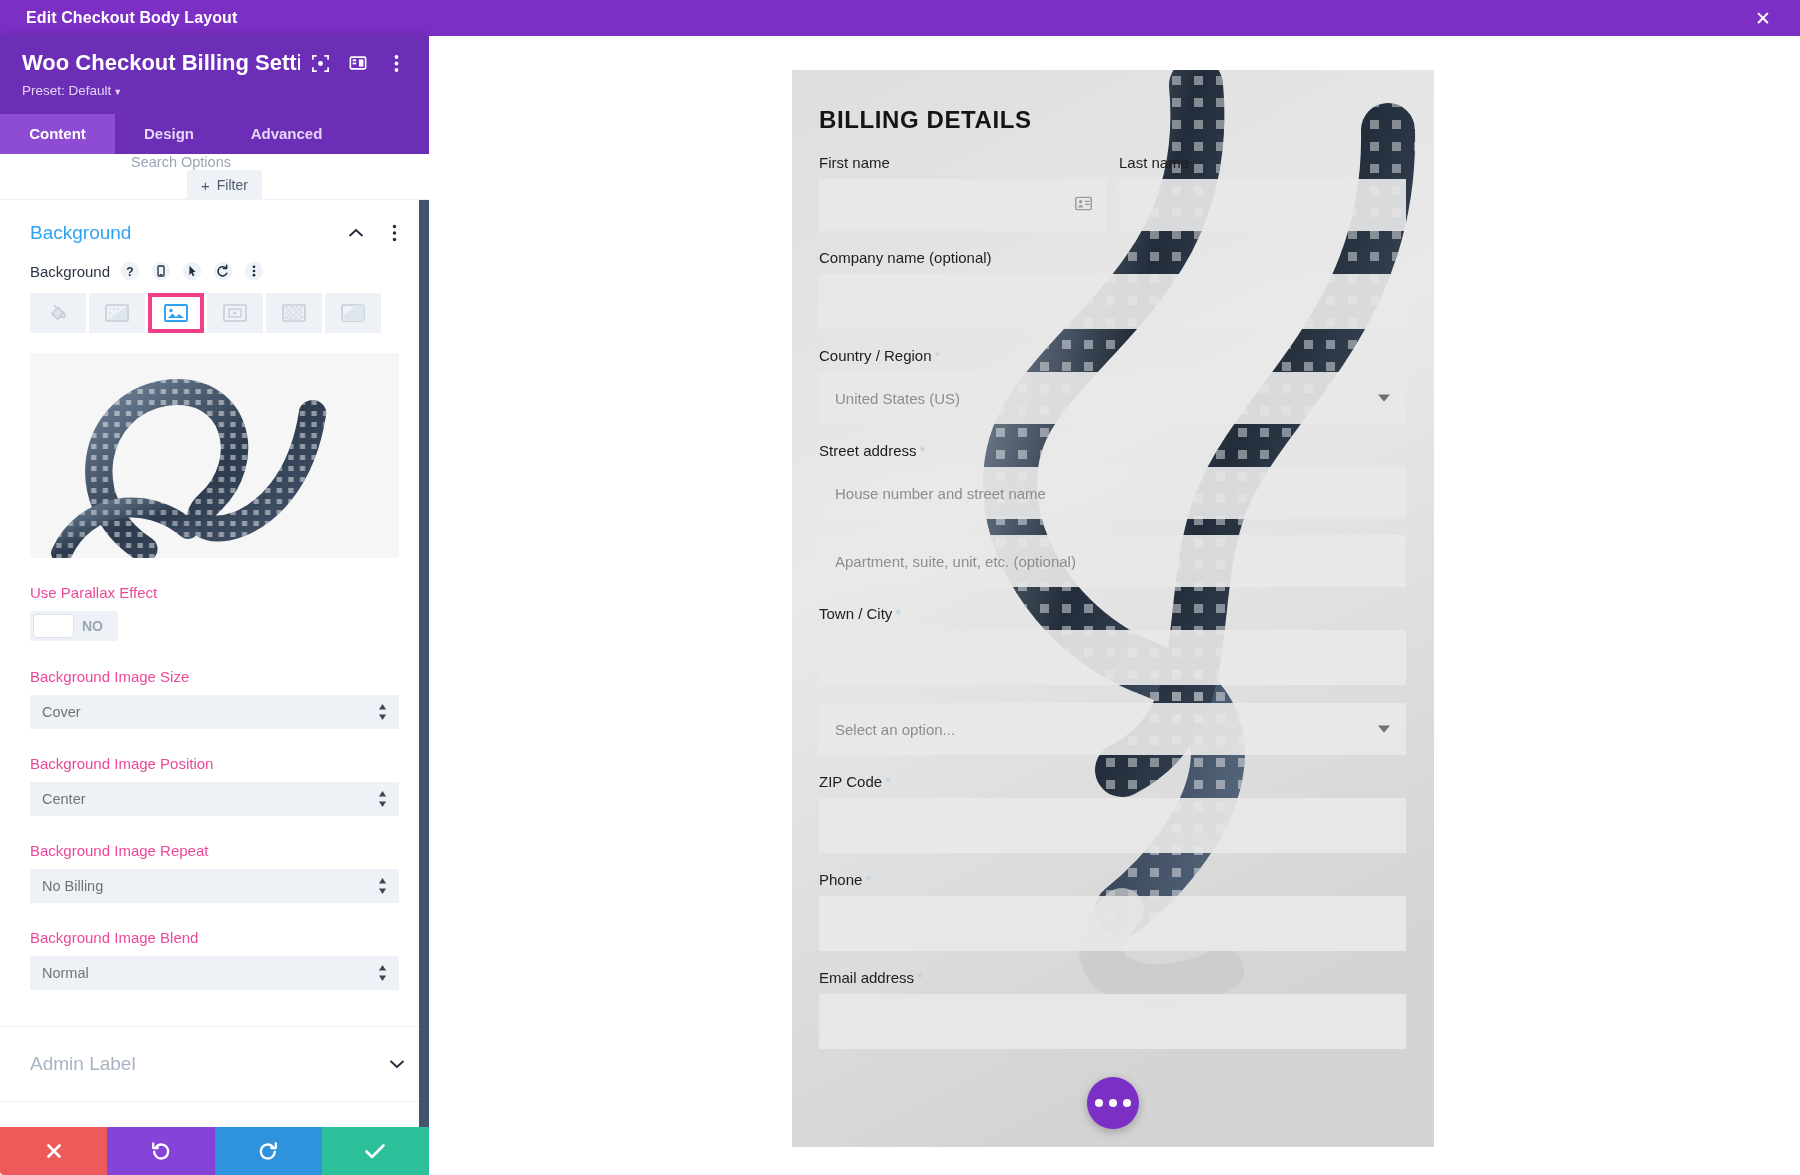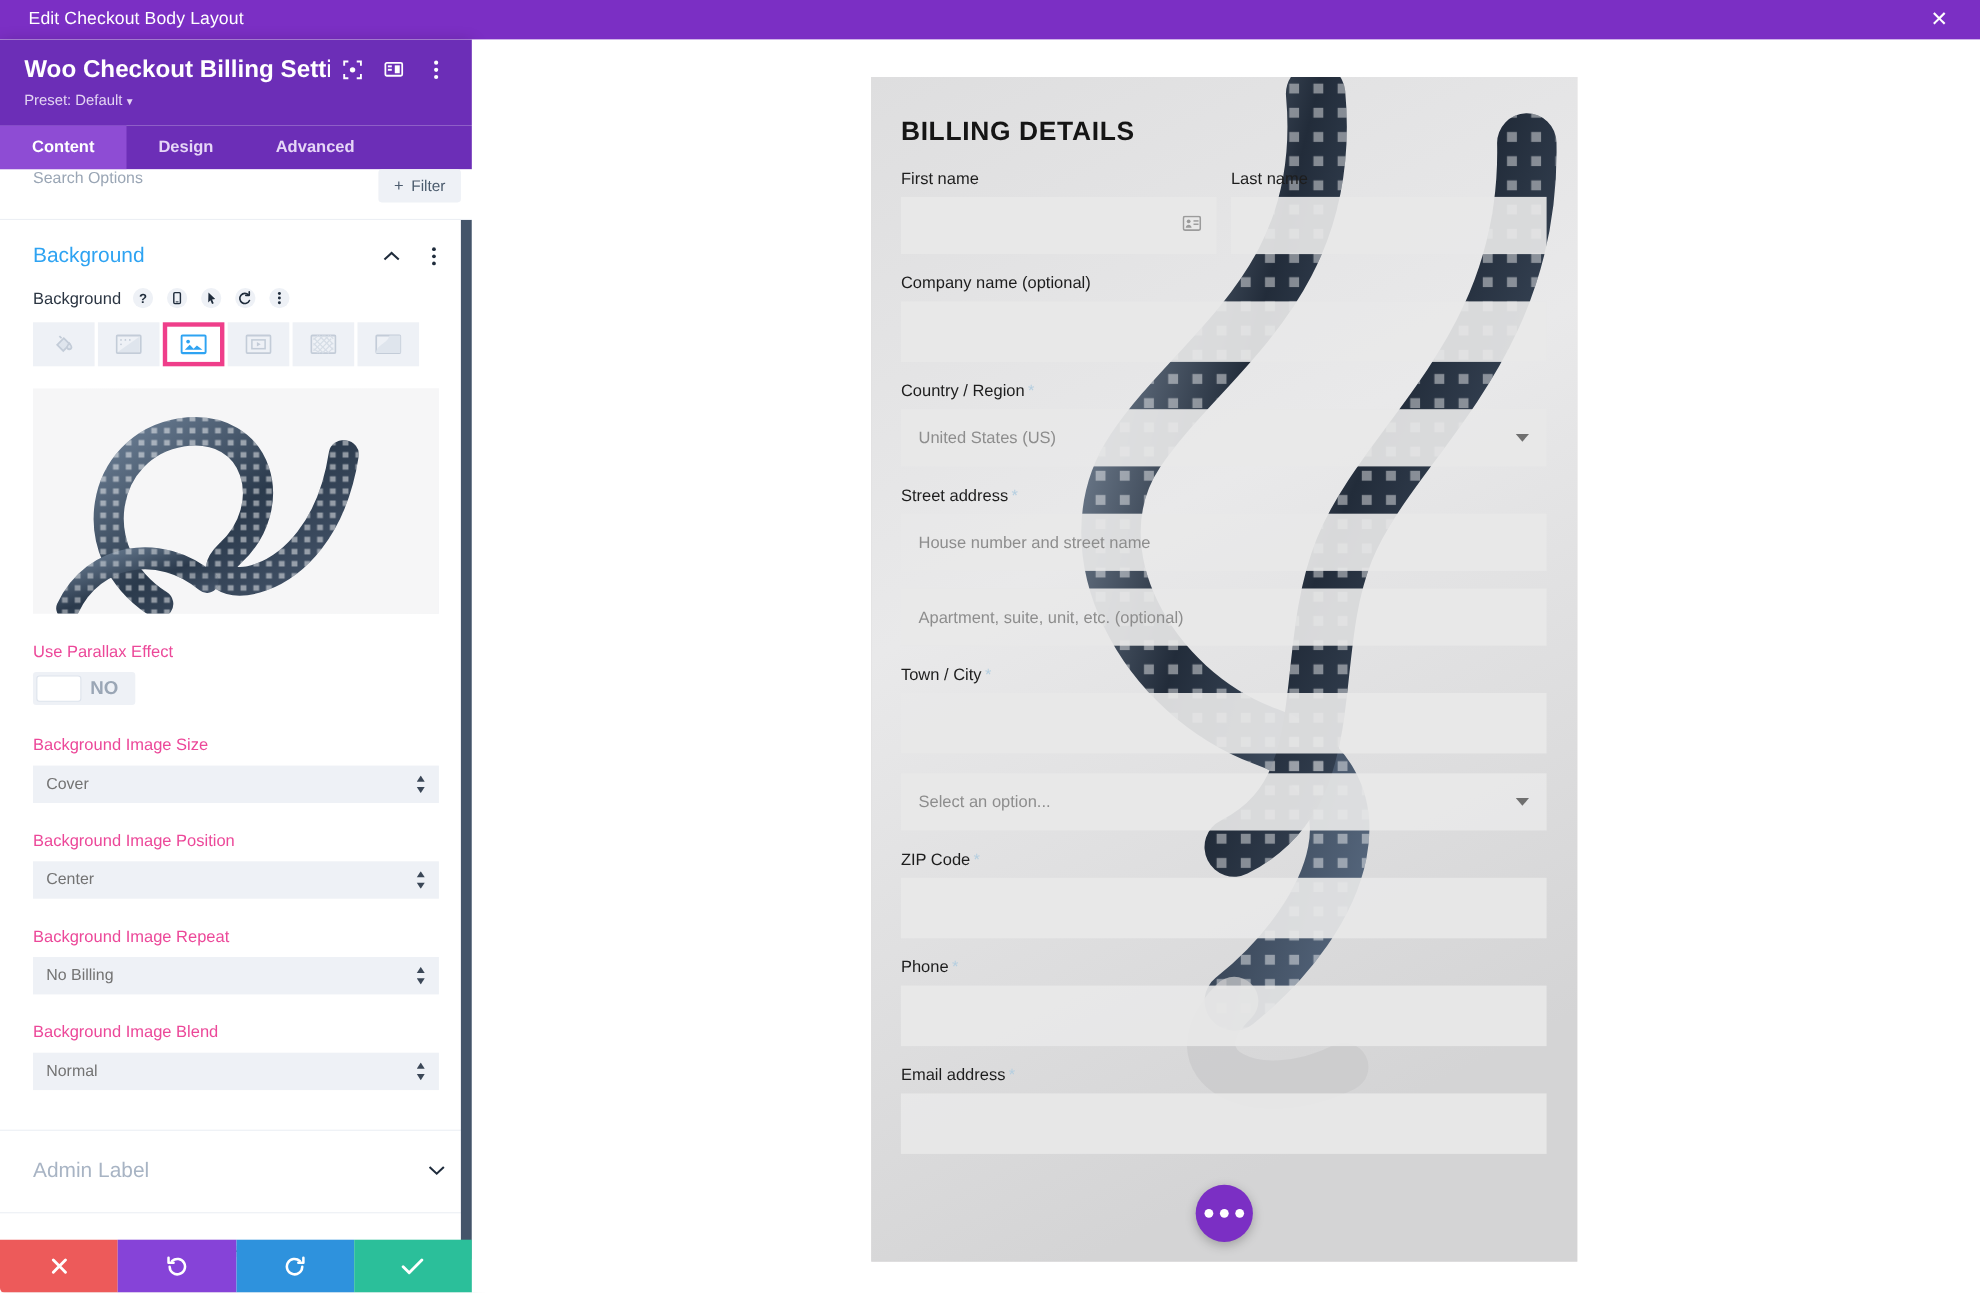--- a/index.html
+++ b/index.html
@@ -11,21 +11,21 @@
   }
   body { position: relative; }
 
   
   .topbar {
     position: absolute; left: 0; top: 0; width: 1800px; height: 36px;
     background: #7b2fc4;
     display: flex; align-items: center;
   }
   .topbar-title {
-    color: #ffffff; font-size: 16px; font-weight: normal;
+    color: #ffffff; font-size: 16px; font-weight: bold;
     margin-left: 26px; letter-spacing: .1px;
   }
   .topbar-close {
     position: absolute; right: 26px; top: 50%; transform: translateY(-50%);
     width: 22px; height: 22px; color: #ffffff;
     display: flex; align-items: center; justify-content: center;
     font-size: 19px; line-height: 1; cursor: pointer;
   }
 
   
@@ -59,23 +59,24 @@
     padding: 11px 0 12px 0; color: #e6d6f7; font-size: 15px; font-weight: bold;
     text-align: center; cursor: pointer;
   }
   .tab.active { background: #8e4cd4; color: #ffffff; }
   .tab-content { width: 115px; }
   .tab-design  { width: 108px; }
   .tab-advanced{ width: 127px; }
 
   
   .searchrow {
-    display: flex; align-items: flex-start; height: 46px;
+    display: flex; align-items: center; height: 46px;
     border-bottom: 1px solid #eceff4; background: #fff;
     padding: 0 10px 0 30px;
+    flex-direction: column;
   }
   .search-input {
     border: none; outline: none; flex: 1;
     font-size: 14.5px; color: #6b7a8d; background: transparent;
     font-family: "Liberation Sans", sans-serif;
   }
   .search-input::placeholder { color: #9aa6b5; }
   .filter-btn {
     background: #eef1f6; border-radius: 3px; padding: 7px 14px;
     font-size: 14px; color: #4c5c6e; display: flex; align-items: center; gap: 7px;
@@ -132,21 +133,21 @@
   .sub-label { font-size: 15px; color: #ec4899; padding: 0 30px; margin-top: 26px; margin-bottom: 10px; }
 
   .toggle {
     margin: 0 30px; display: inline-flex; align-items: center;
     background: #eef1f6; border-radius: 3px; padding: 3px; gap: 8px;
   }
   .toggle-knob {
     width: 41px; height: 24px; background: #ffffff; border-radius: 3px;
     border: 1px solid #dde3ec;
   }
-  .toggle-text { font-size: 17px; color: #9aa6b5; font-weight: bold; padding-right: 12px; }
+  .toggle-text { font-size: 14px; color: #9aa6b5; font-weight: bold; padding-right: 12px; }
 
   .select-box {
     margin: 0 30px; background: #eef1f6; height: 34px;
     display: flex; align-items: center; padding: 0 12px;
     font-size: 14.5px; color: #737373; position: relative; cursor: pointer;
   }
   .select-arrows {
     margin-left: auto; display: flex; flex-direction: column; gap: 2px; color: #3b4757;
   }
 

